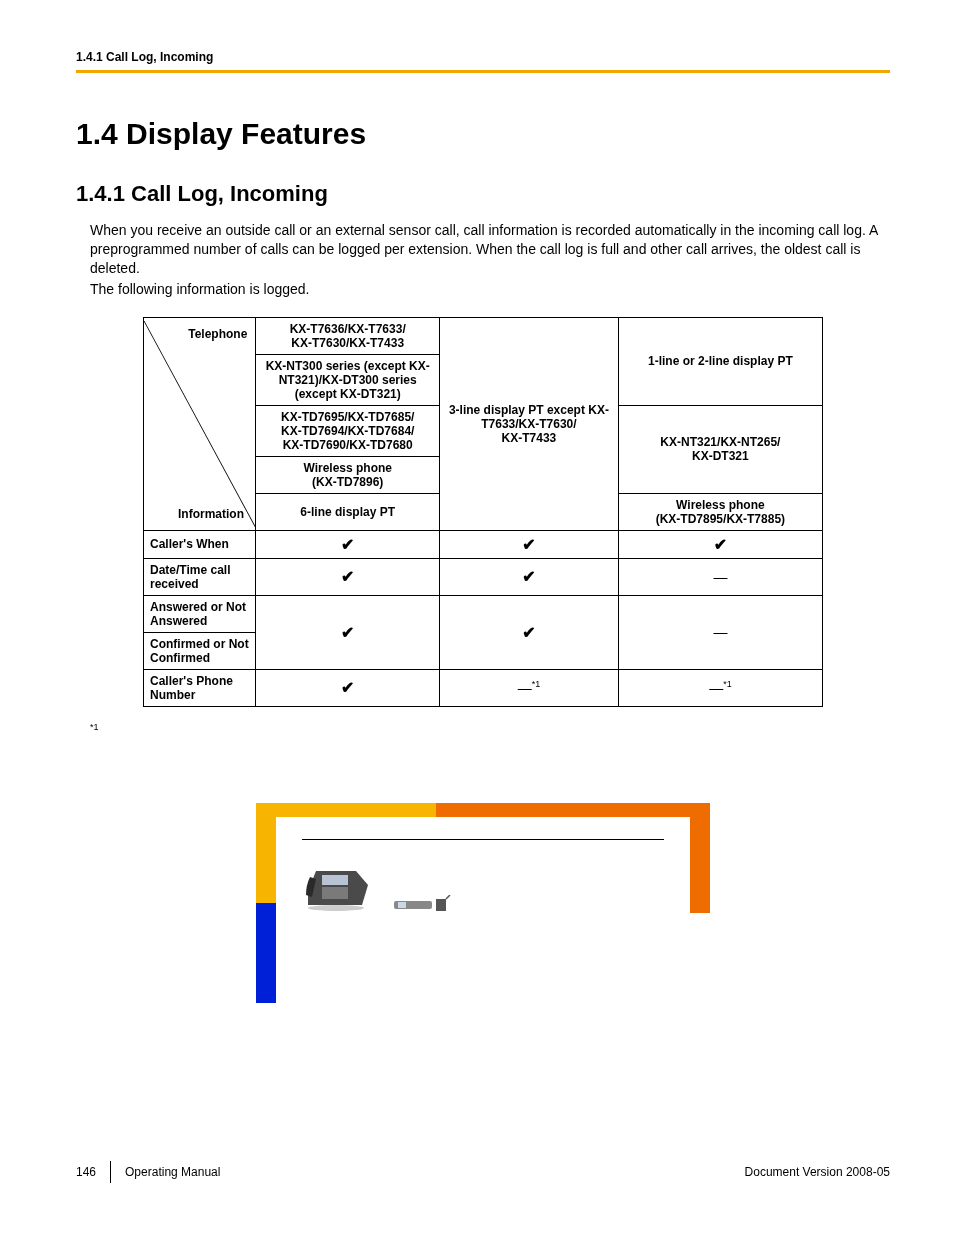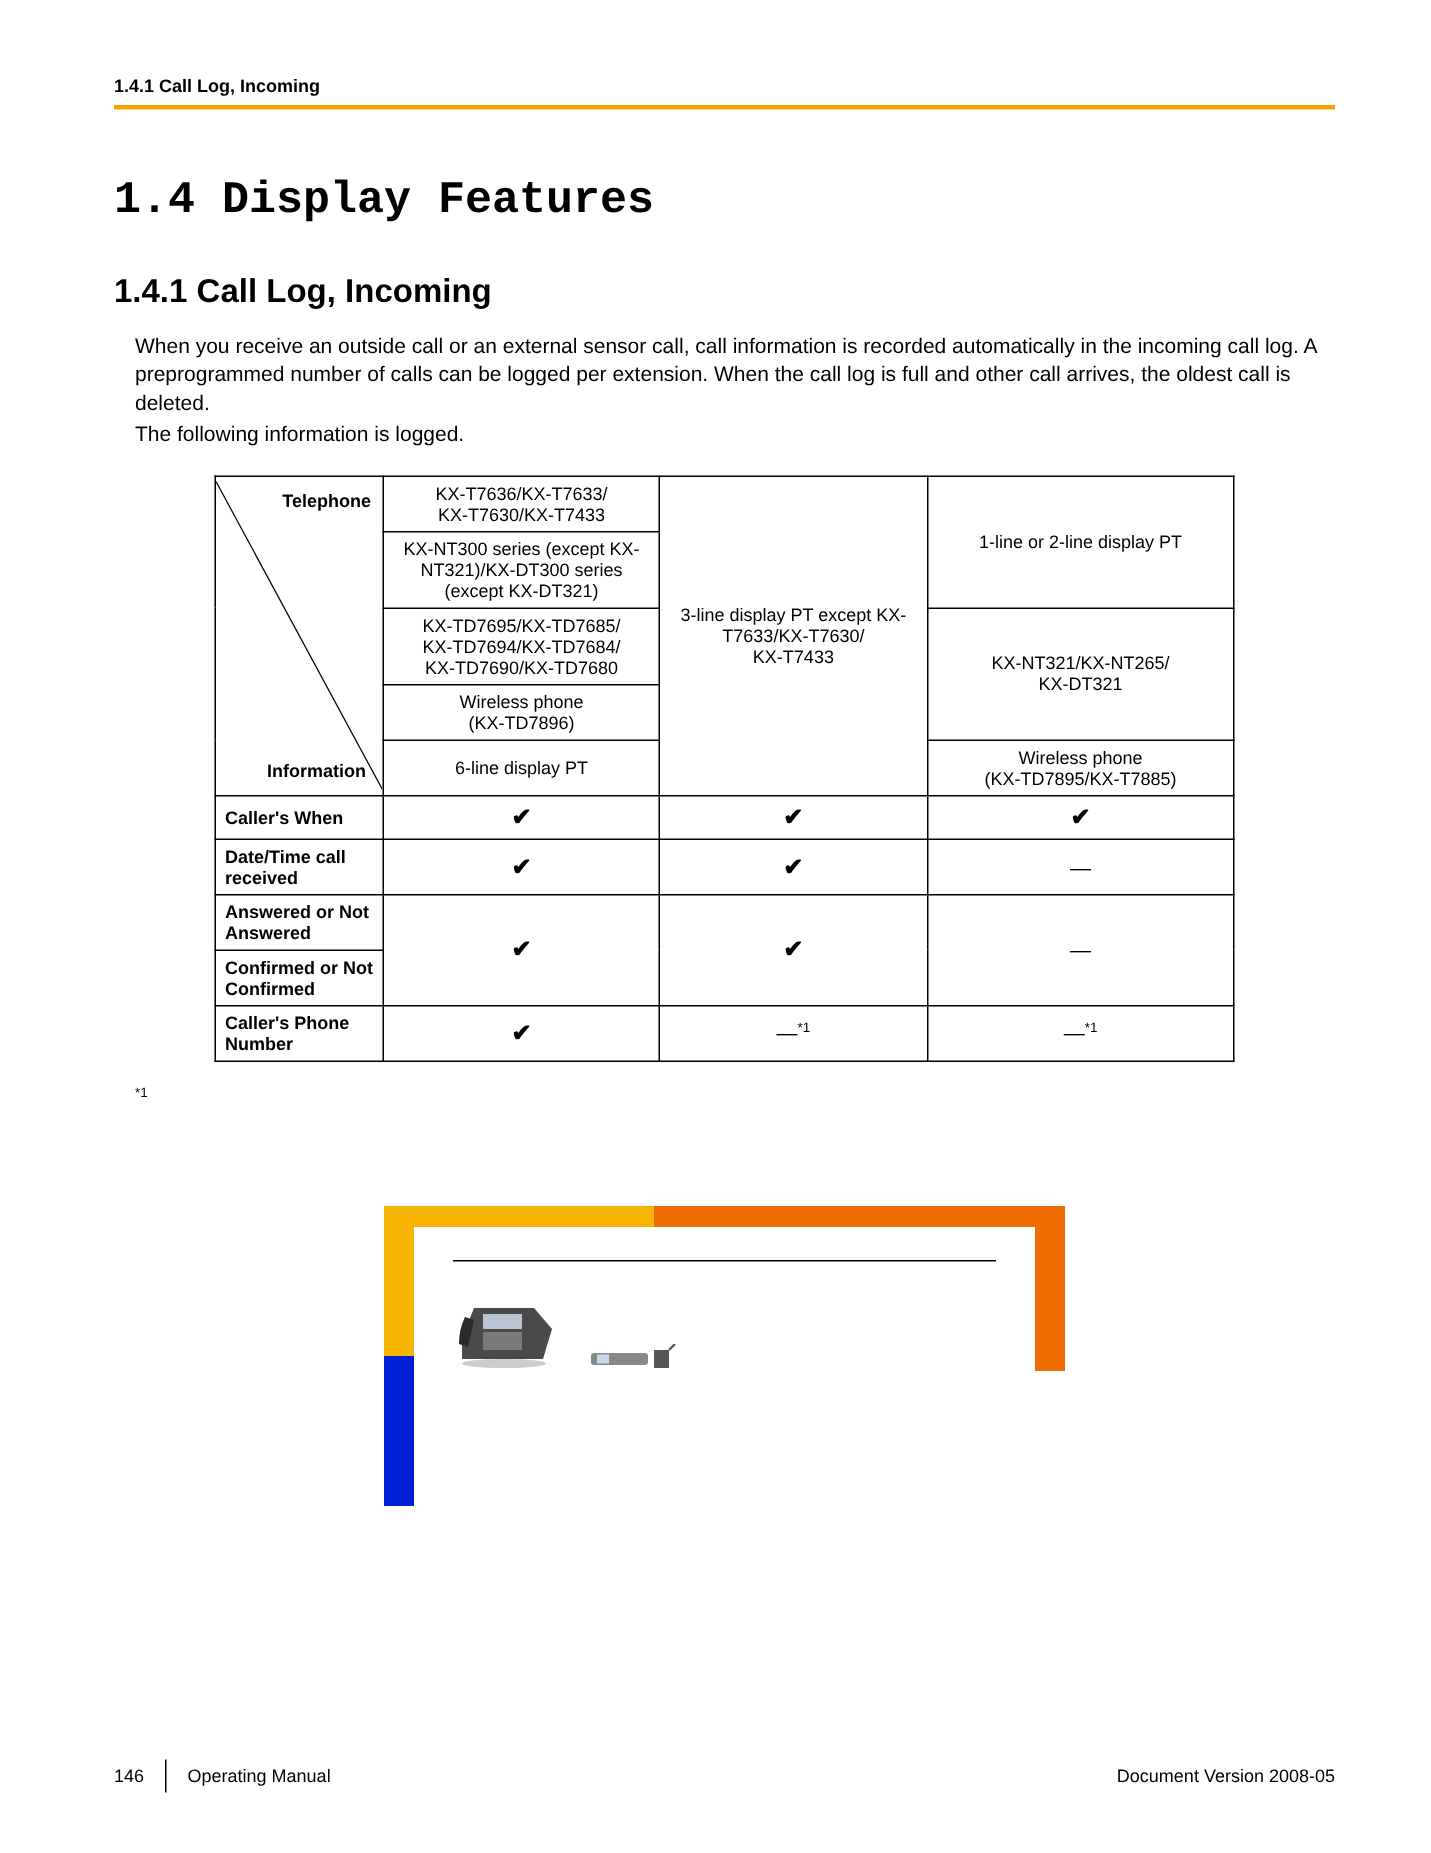--- a/index.html
+++ b/index.html
@@ -24,21 +24,20 @@
   }
   .header-rule {
     height: 3px;
     background: #f0a800;
     margin-bottom: 44px;
   }
   h1.section-title {
     font-size: 30px;
     font-weight: bold;
     margin: 0 0 30px 0;
-    font-family: Liberation Mono, monospace;
   }
   h2.subsection-title {
     font-size: 22px;
     font-weight: bold;
     margin: 0 0 14px 0;
   }
   .body-text {
     margin: 0 0 0 14px;
     line-height: 1.35;
     font-size: 14px;
@@ -79,21 +78,21 @@
     min-height: 206px;
   }
   .diag-tel { position: absolute; top: 6px; right: 8px; font-size:12px;}
   .diag-info { position: absolute; bottom: 6px; left: 6px; font-size:12px;padding-left:28px;}
   .diag-line {
     position: absolute;
     inset: 0;
     width: 100%;
     height: 100%;
   }
-  .hdr-bold { font-weight: normal; text-align:center; }
+  .hdr-bold { font-weight: bold; text-align:center; }
   .col2 { width: 180px; }
   .col3 { width: 175px; }
   .col4 { width: 200px; }
   .check { font-size: 16px; font-weight:bold; }
   .dash { font-size: 14px; }
 
   .footnote-block {
     margin: 14px 0 0 14px;
     font-size: 11px;
     line-height: 1.35;
@@ -138,21 +137,21 @@
   .phone-img {
     position:absolute; top:62px; left:46px;
     display:flex; gap:12px; align-items:flex-end;
   }
   .phone-svg { width: 78px; height:48px; }
   .cordless { width: 60px; height:18px; }
 
   
   .footer {
     position: absolute;
-    left: 76px; right: 64px; bottom: 40px;
+    left: 76px; right: 64px; bottom: 52px;
     display:flex; justify-content: space-between; align-items:center;
     font-size: 12px;
   }
   .footer-left { display:flex; align-items:center; gap:14px; }
   .footer-divider { width:1px; height:22px; background:#000; }
 </style>
 </head>
 <body>
 
 <div class="page">

